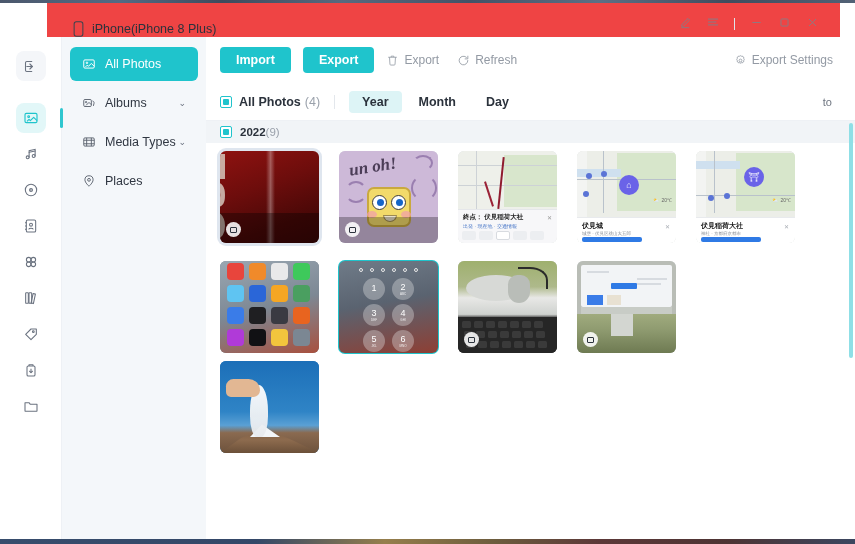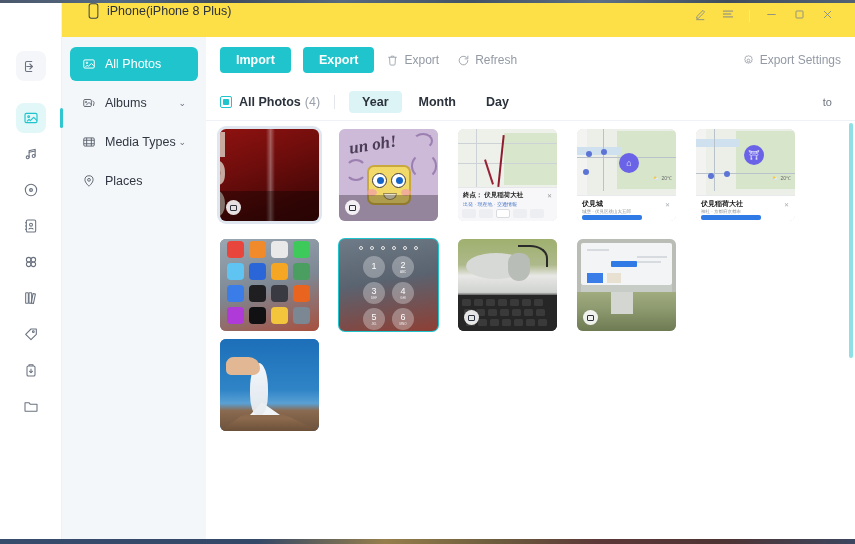--- a/index.html
+++ b/index.html
@@ -79,24 +79,24 @@
     margin-bottom: 5px;
     position: relative;
   }
   .nav-item .ni-icon { width: 17px; margin-right: 8px; display:flex; align-items:center; justify-content:center; color:#5a626e; }
   .nav-item.active { background: #1fc4cc; color: #ffffff; font-weight: 500; }
   .nav-item.active .ni-icon { color: #ffffff; }
   .nav-item .chev { position: absolute; right: 12px; font-size: 9px; color: #6b7380; }
 
   
   .titlebar {
-    position: absolute; top: 3px; left: 62px;
+    position: absolute; top: 3px; left: 47px;
     width: 793px; height: 34px;
-    background: #fde047;
-    display: flex; align-items: flex-start;
+    background: #ef4444;
+    display: flex; align-items: flex-end;
     z-index: 25;
   }
   .dev-title {
     display: flex; align-items: center;
     margin-left: 26px;
     font-size: 12.5px; color: #2b323c;
   }
   .dev-title .phone-ico { margin-right: 8px; display:flex; }
   .win-ctrls {
     margin-left: auto; display: flex; align-items: center;
@@ -593,21 +593,21 @@
         <span class="ti">
           <svg width="13" height="13" viewBox="0 0 24 24" fill="none" stroke="currentColor" stroke-width="1.6" stroke-linecap="round">
             <path d="M20 12a8 8 0 1 1-2.6-5.9"></path>
               <polyline points="20 4 20 9 15 9"></polyline>
           </svg>
         </span>
         <span>Refresh</span>
       </div>
 
       <div class="tool-right">
-        <div class="tbtn" style="margin-right:0">
+        <div class="tbtn" style="margin-right:8px">
           <span class="ti">
             <svg width="13" height="13" viewBox="0 0 24 24" fill="none" stroke="currentColor" stroke-width="1.5" stroke-linejoin="round">
               <path d="M12 3.2l1.7.9 1.9-.3 1 1.7 1.7 1 -.3 1.9.9 1.7-.9 1.7.3 1.9-1.7 1-1 1.7-1.9-.3-1.7.9-1.7-.9-1.9.3-1-1.7-1.7-1 .3-1.9-.9-1.7.9-1.7-.3-1.9 1.7-1 1-1.7 1.9.3z"></path>
               <circle cx="12" cy="12" r="2.6"></circle>
             </svg>
           </span>
           <span>Export Settings</span>
         </div>
       </div>
     </div>
@@ -623,20 +623,25 @@
       <div class="seg">Month</div>
       <div class="seg">Day</div>
 
       <div class="dates">
         <span class="dto">to</span>
       </div>
     </div>
 
     <div class="scrollwrap">
 
+      <div class="grouphdr">
+        <span class="cbx checked"></span>
+        <span>2022</span>
+        <span class="count-dim">(9)</span>
+      </div>
 
       <div class="grid">
 
         <div class="thumb softsel">
           <div class="art nescafe">
             <div class="txt">ESCAF</div>
             <div class="glare"></div>
             <div class="dark"></div>
           </div>
           <div class="badge">

